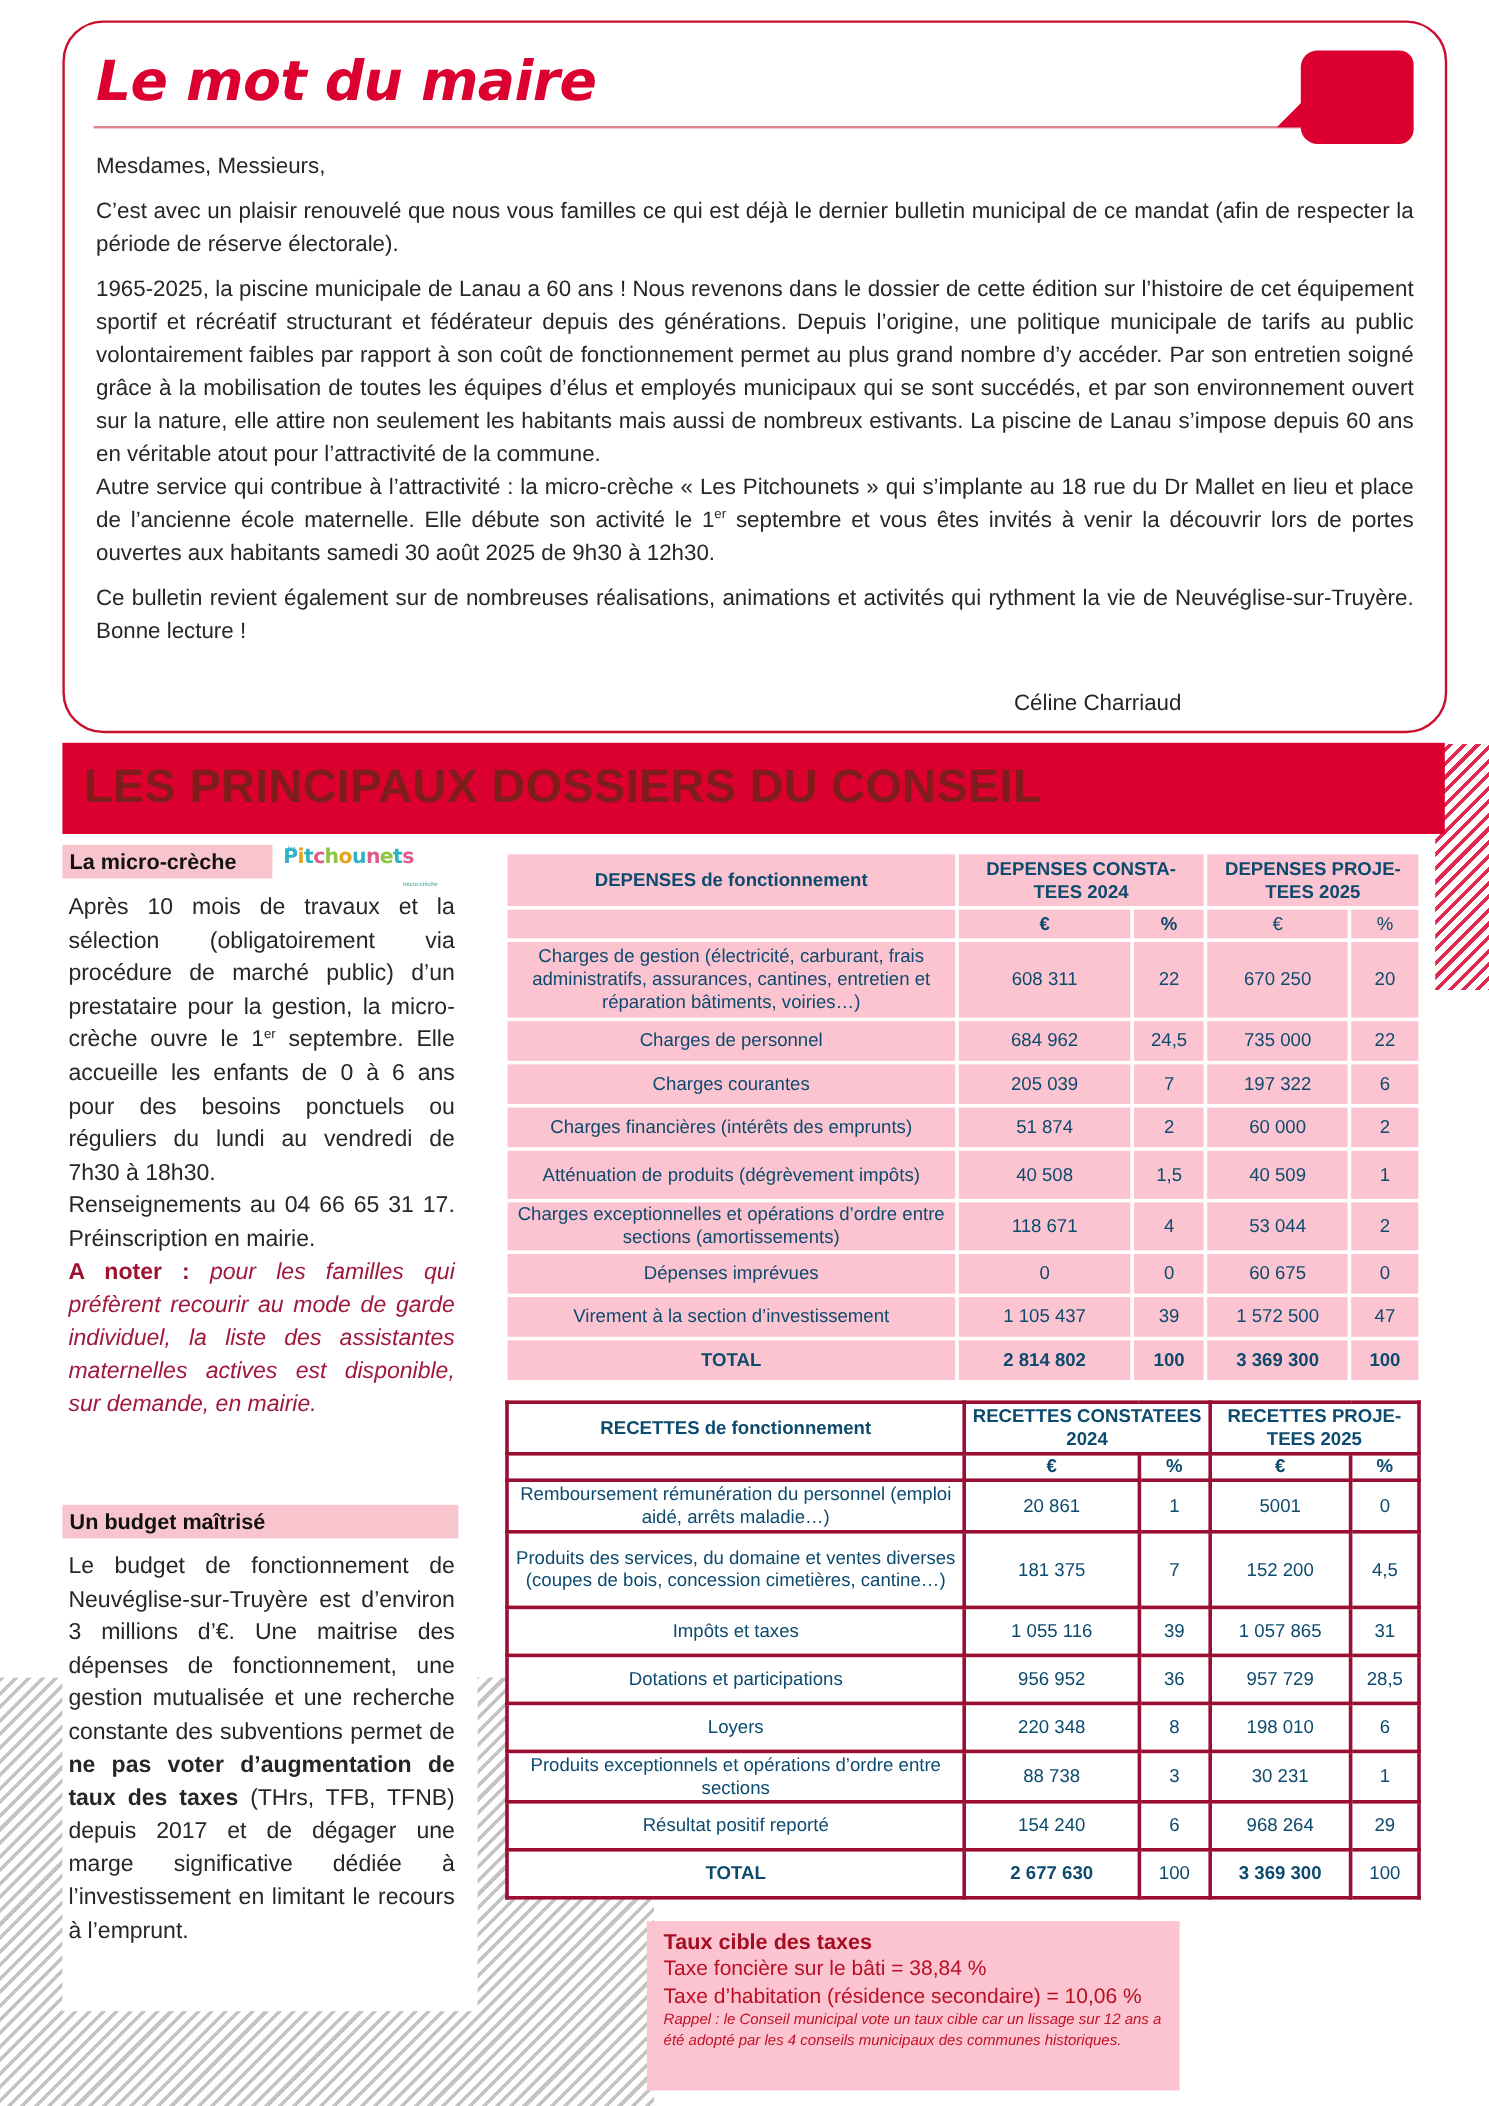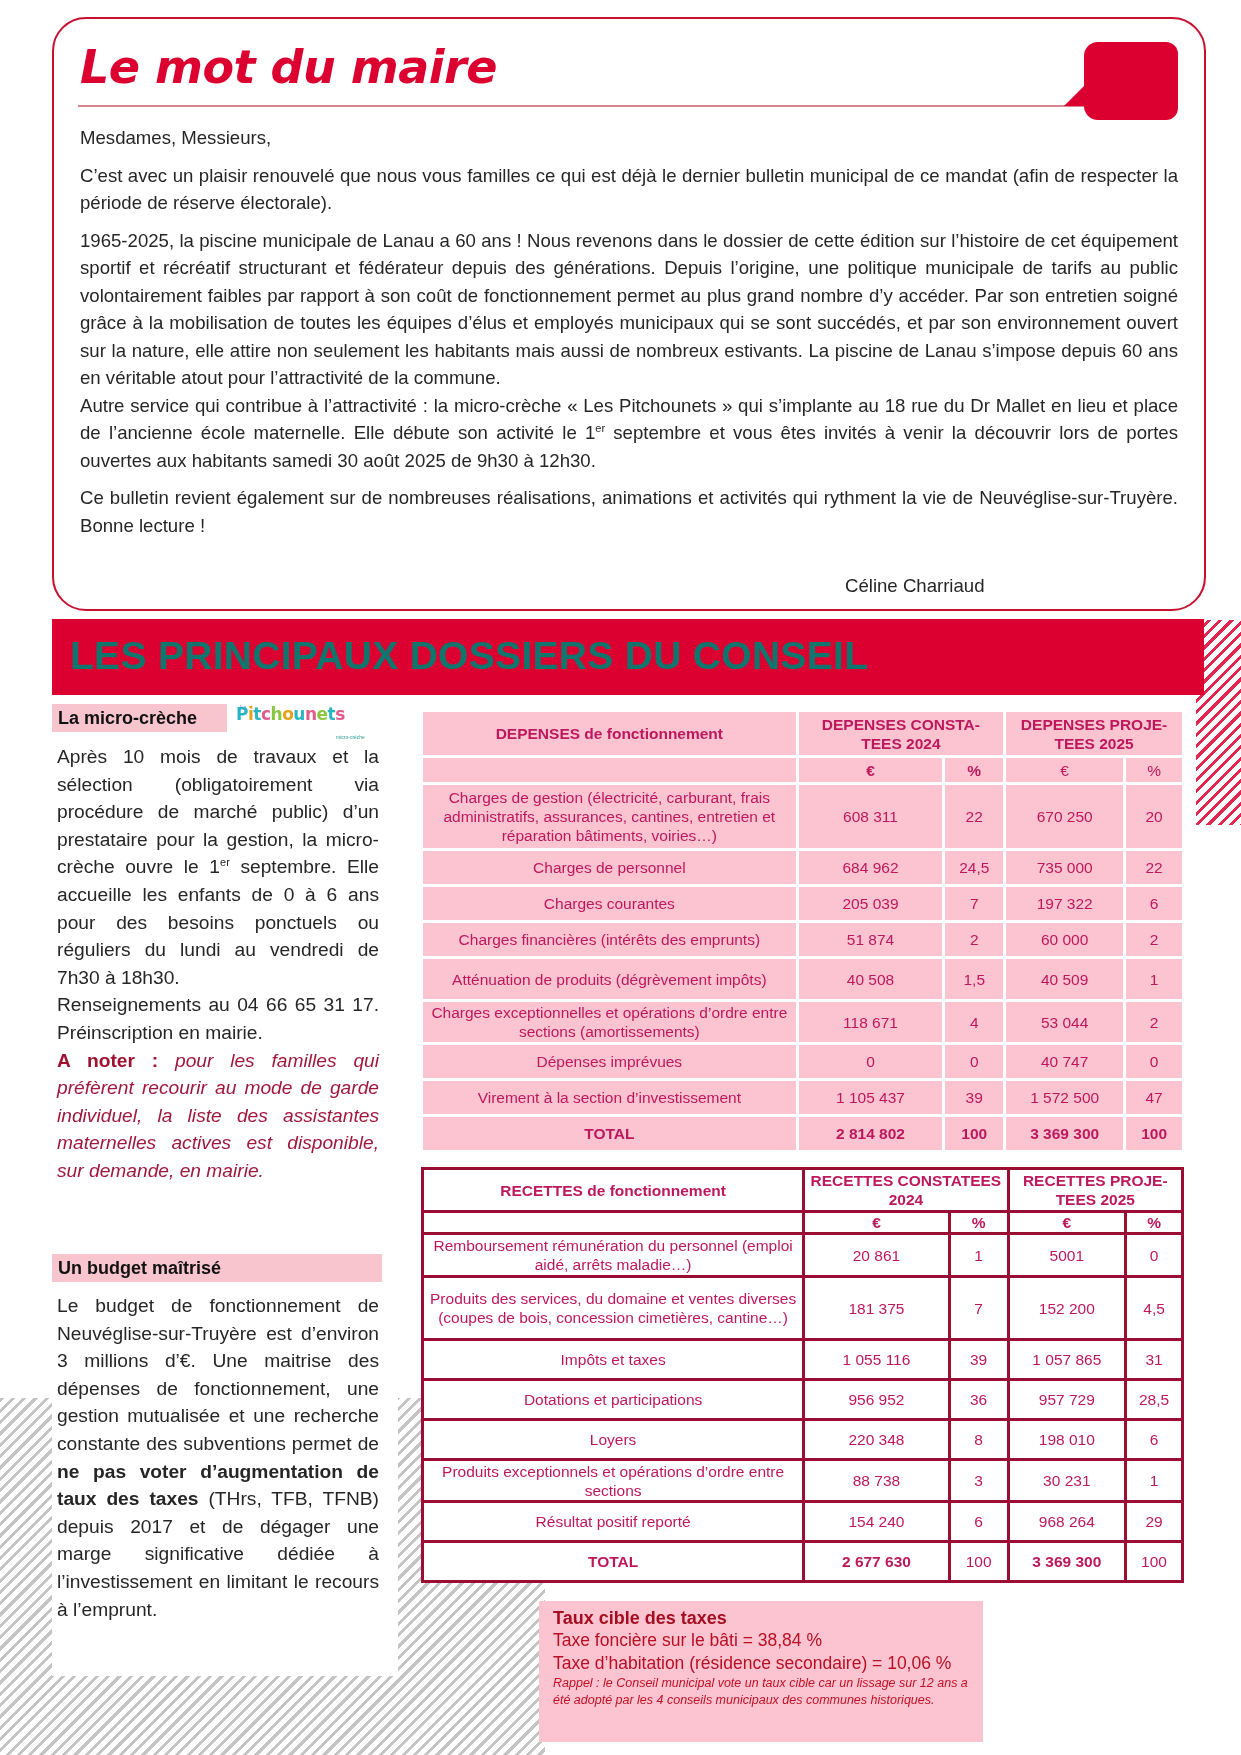--- a/index.html
+++ b/index.html
@@ -34,21 +34,21 @@
   .mayor-text p { margin-bottom: 10px; }
   .mayor-text p.tight { margin-bottom: 0; }
   .mayor-sign { position: absolute; left: 845px; top: 575px; font-size: 18.6px; color: #262626; text-align: center; }
   sup { font-size: 11px; vertical-align: super; line-height: 0; }
 
   
   .banner {
     position: absolute; left: 52px; top: 619px; width: 1152px; height: 76px; background: #dc0030;
   }
   .banner-title {
-    position: absolute; left: 70px; top: 634px; font-size: 39px; font-weight: bold; color: #0f766e;
+    position: absolute; left: 70px; top: 634px; font-size: 39px; font-weight: bold; color: #7f1d1d;
     letter-spacing: 0.3px;
   }
   .hatch-red {
     position: absolute; left: 1196px; top: 620px; width: 45px; height: 205px;
     background: repeating-linear-gradient(135deg, #dc0030 0 3px, #ffffff 3px 8px);
     opacity: 0.85;
   }
   .hatch-grey {
     position: absolute; left: 0px; top: 1398px; width: 545px; height: 357px;
     background: repeating-linear-gradient(135deg, #c4c4c4 0 3px, #ffffff 3px 8px);
@@ -66,21 +66,21 @@
   .logo-small { position: absolute; font-size: 5px; color: #2a9d8f; }
   .left-text {
     position: absolute; left: 57px; width: 322px; font-size: 19.2px; line-height: 27.6px;
     color: #262626; text-align: justify;
   }
   .note { color: #a0183e; font-style: italic; }
   .note b { font-style: normal; color: #9e1230; }
   .tag2 { position: absolute; left: 52px; top: 1254px; width: 330px; }
 
   
-  table { border-collapse: separate; border-spacing: 3px; font-size: 15.5px; color: #be185d; }
+  table { border-collapse: separate; border-spacing: 3px; font-size: 15.5px; color: #0c4a6e; }
   .dep-table {
     position: absolute; left: 420px; top: 709px; width: 765px;
   }
   .dep-table td, .dep-table th {
     background: #fcc4d0; text-align: center; vertical-align: middle; padding: 0 4px; line-height: 19px;
   }
   .dep-table th { font-weight: bold; }
   .rec-table {
     position: absolute; left: 421px; top: 1167px; width: 763px;
     border-collapse: collapse; border: 3px solid #9a0e33;
@@ -203,21 +203,21 @@
     <td>Charges exceptionnelles et opérations d’ordre entre sections (amortissements)</td>
         <td>118 671</td>
         <td>4</td>
         <td>53 044</td>
         <td>2</td>
   </tr>
   <tr style="height:33px">
     <td>Dépenses imprévues</td>
         <td>0</td>
         <td>0</td>
-        <td>40 747</td>
+        <td>60 675</td>
         <td>0</td>
   </tr>
   <tr style="height:33px">
     <td>Virement à la section d’investissement</td>
         <td>1 105 437</td>
         <td>39</td>
         <td>1 572 500</td>
         <td>47</td>
   </tr>
   <tr style="height:33px">

